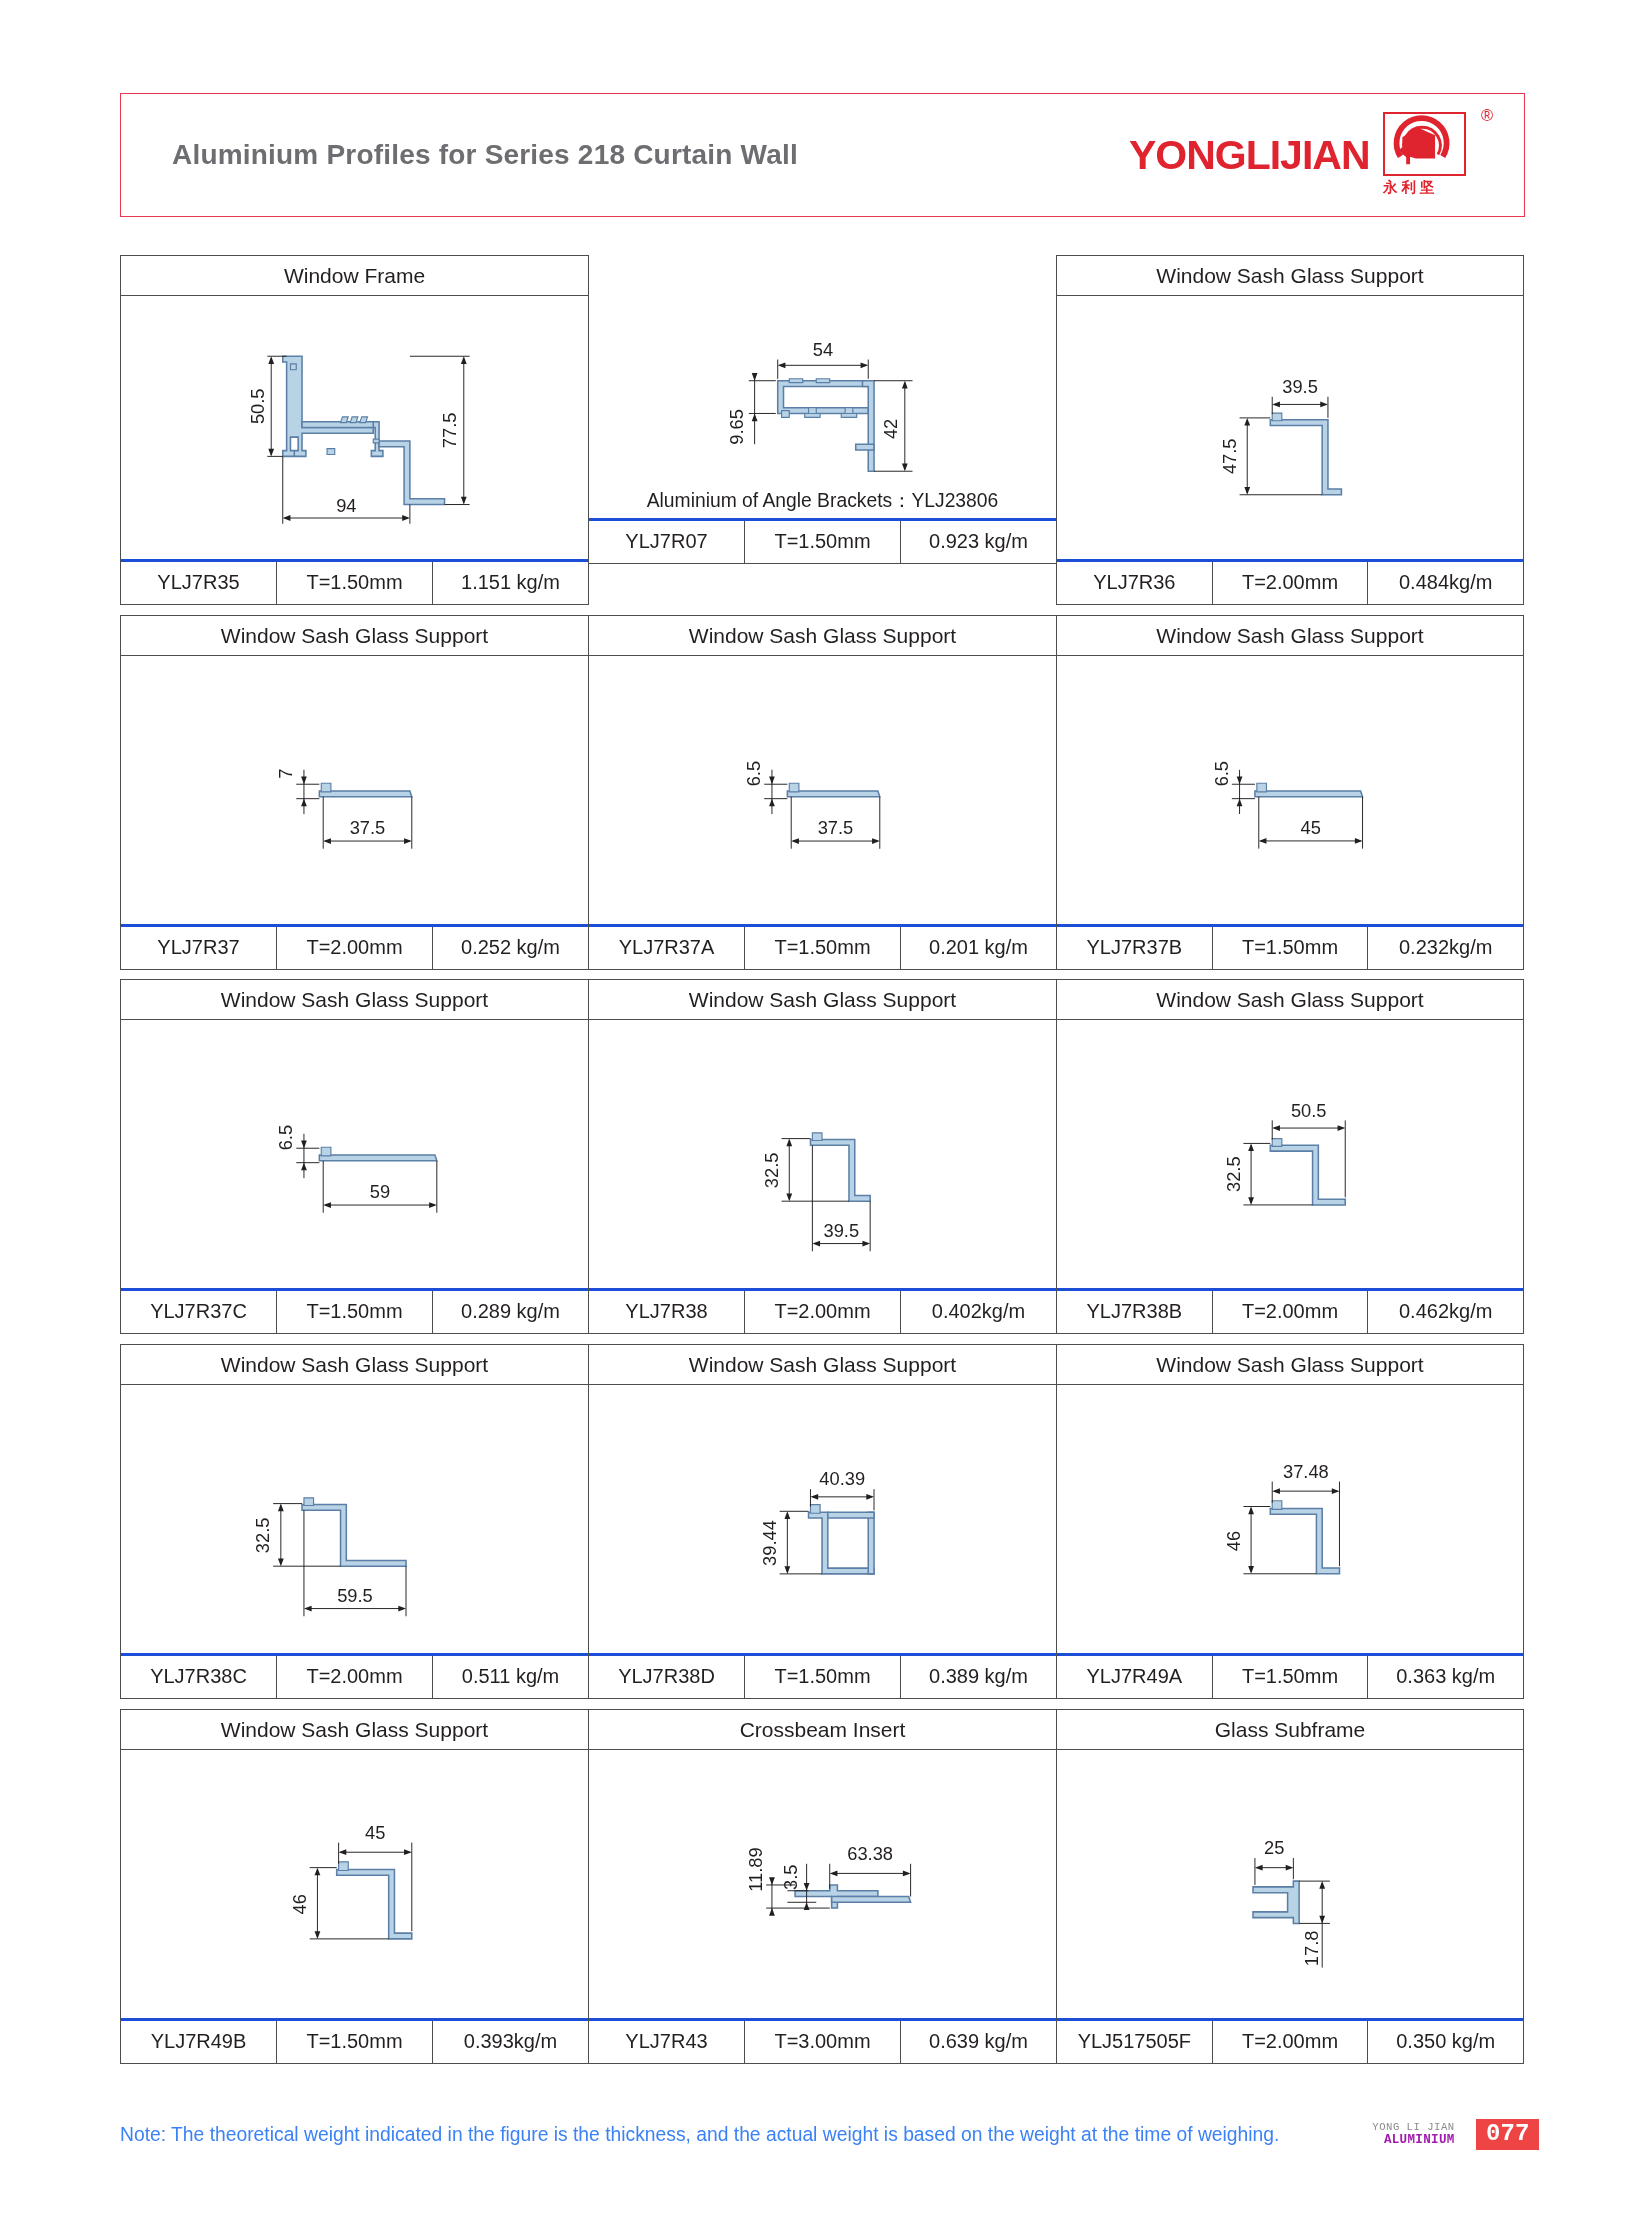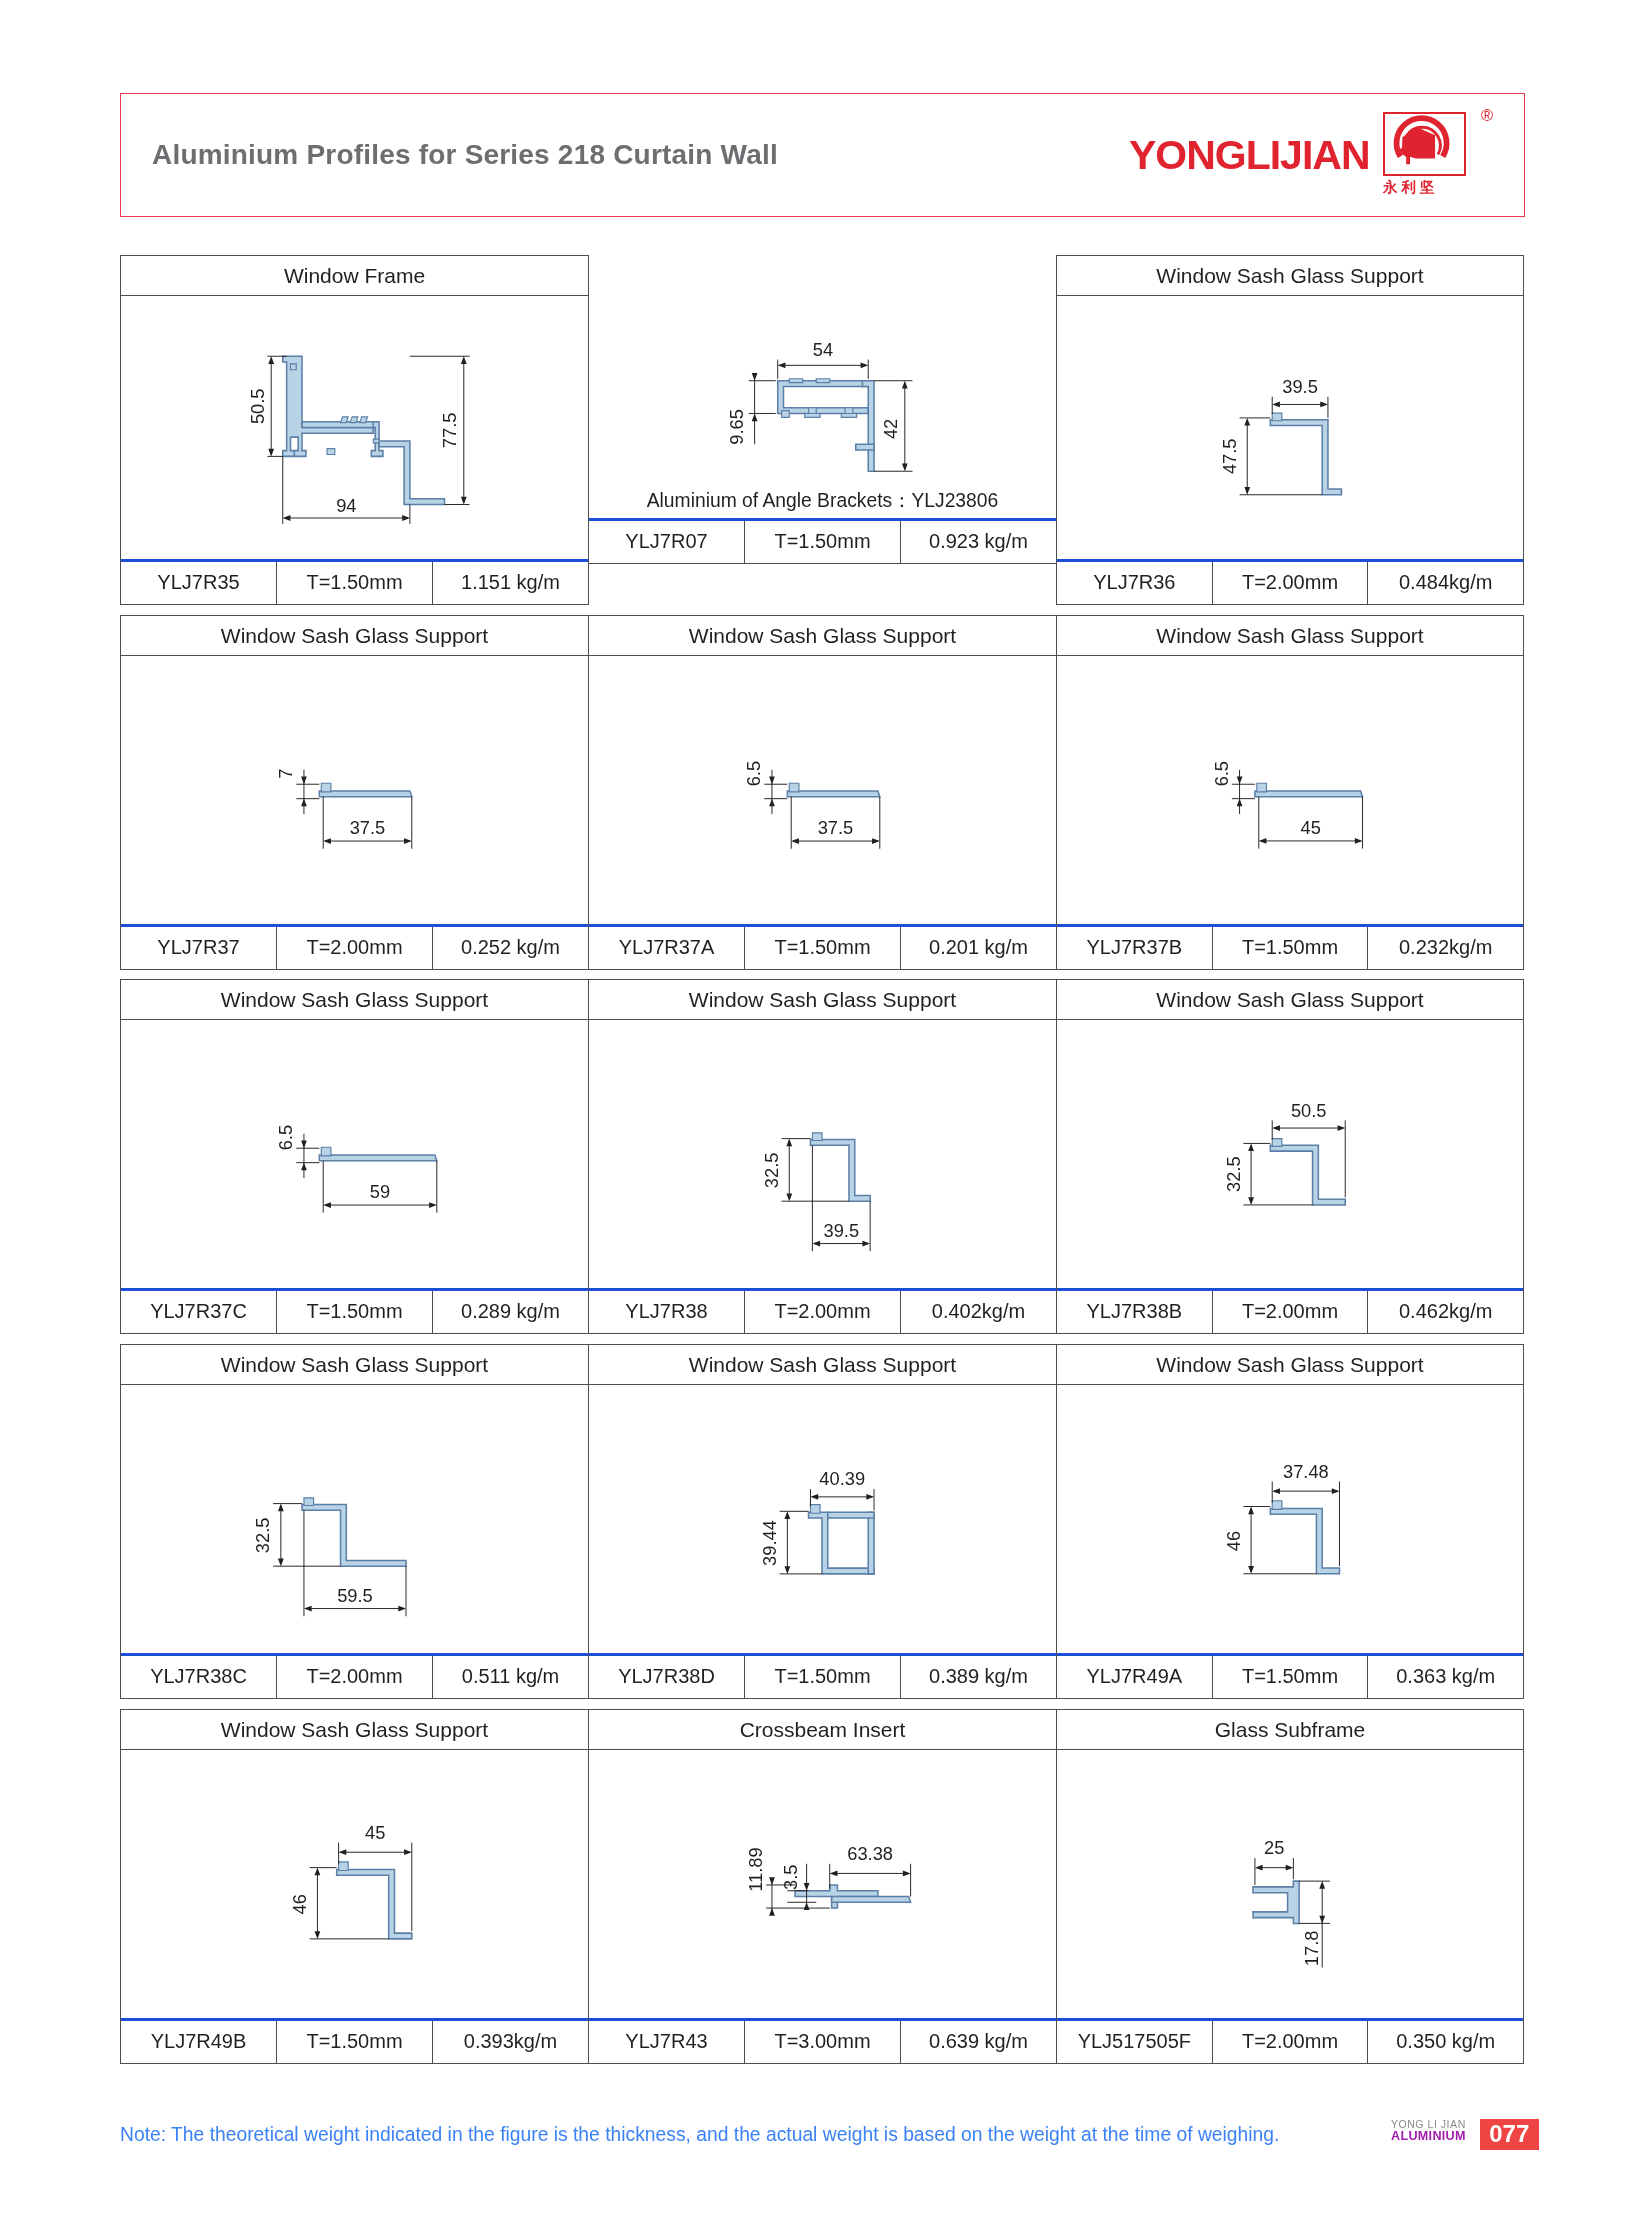--- a/index.html
+++ b/index.html
@@ -15,21 +15,21 @@
   
   .header {
     position:absolute; left:120px; top:93px;
     width:1405px; height:124px;
     border:1.9px solid #e8384f;
     display:flex; align-items:center; justify-content:space-between;
     padding:0 29px 0 31px;
   }
   .header-title {
     font-size:28px; font-weight:bold; color:#6d6e71;
-    letter-spacing:0.2px; white-space:nowrap;
+    letter-spacing:0.2px; white-space:nowrap;margin-left:20px;
   }
   .brandblock { display:flex; align-items:center; gap:13.5px; }
   .brandname {
     font-size:41px; font-weight:bold; color:#e0242f;
     letter-spacing:-1px; font-family:"Liberation Sans", sans-serif;
   }
   .logomark { position:relative; width:112px; height:97px; }
   .logobox {
     position:absolute; left:0; top:5.8px;
     width:83px; height:64px; border:2.9px solid #e0242f;
@@ -80,21 +80,21 @@
   .sp-wt   { width:155px; }
 
   .rowgap { height:9.7px; }
 
   
   .footer {
     position:absolute; left:120px; top:2119px; width:1419px;
     display:flex; align-items:center; justify-content:space-between;
   }
   .footnote { font-size:19.3px; color:#3b82f6; }
-  .pagemark { display:flex; gap:8px; }
+  .pagemark { display:flex; align-items:center; gap:16px;font-family:Liberation Mono, monospace; }
   .pm-text { text-align:right; line-height:1.05; margin-right:5.8px; }
   .pm-t1 { font-size:10.6px; color:#8a8a8a; letter-spacing:0.5px; }
   .pm-t2 { font-size:12.6px; color:#a21caf; font-weight:bold; letter-spacing:0.3px; }
   .pm-num {
     background:#ef4444; color:#ffffff; font-weight:bold;
     font-size:24px; padding:1.9px 9.7px 2.9px 9.7px; line-height:1.1;
   }
 
   text { font-family:"Liberation Sans", sans-serif; }
 </style>

